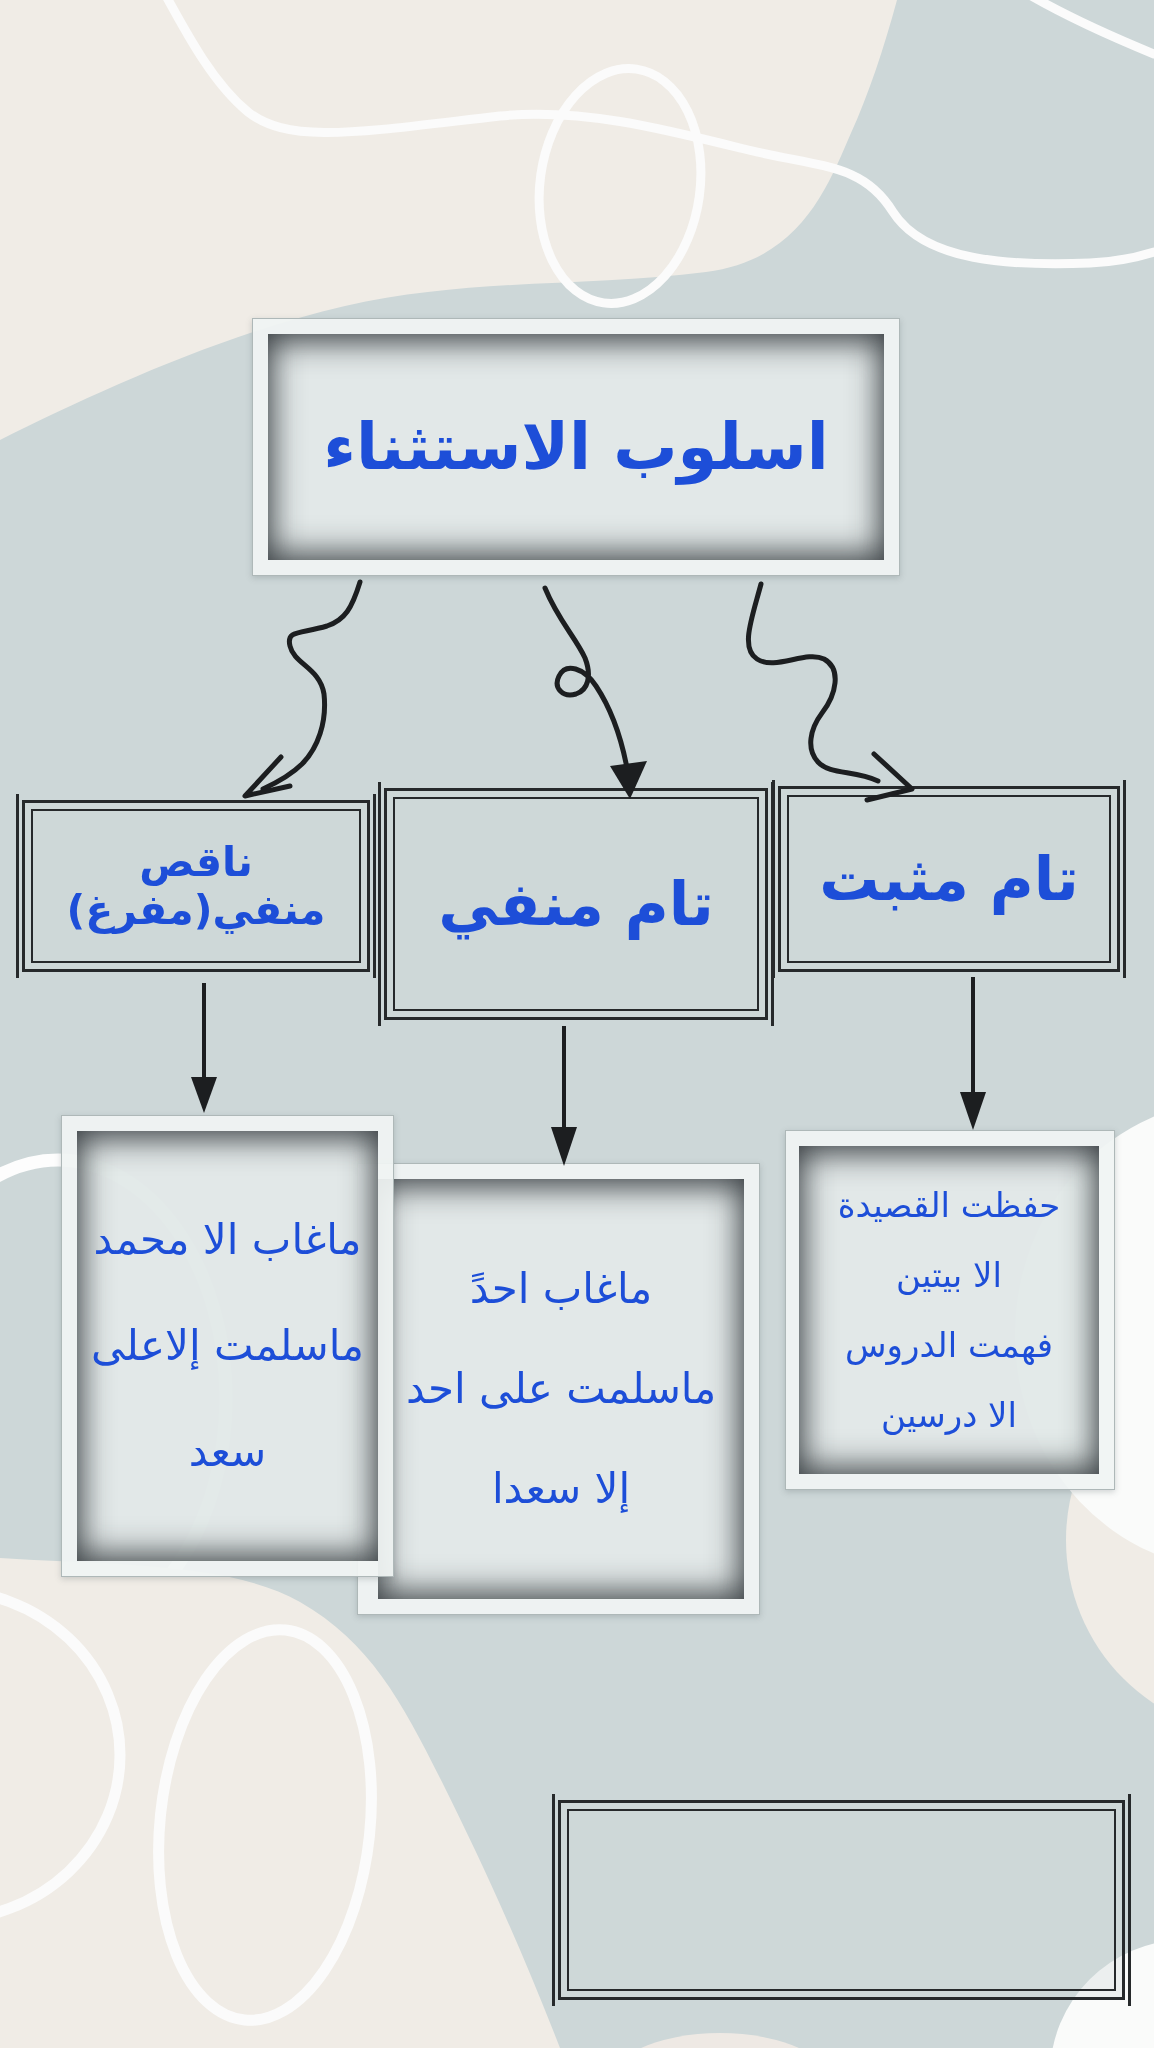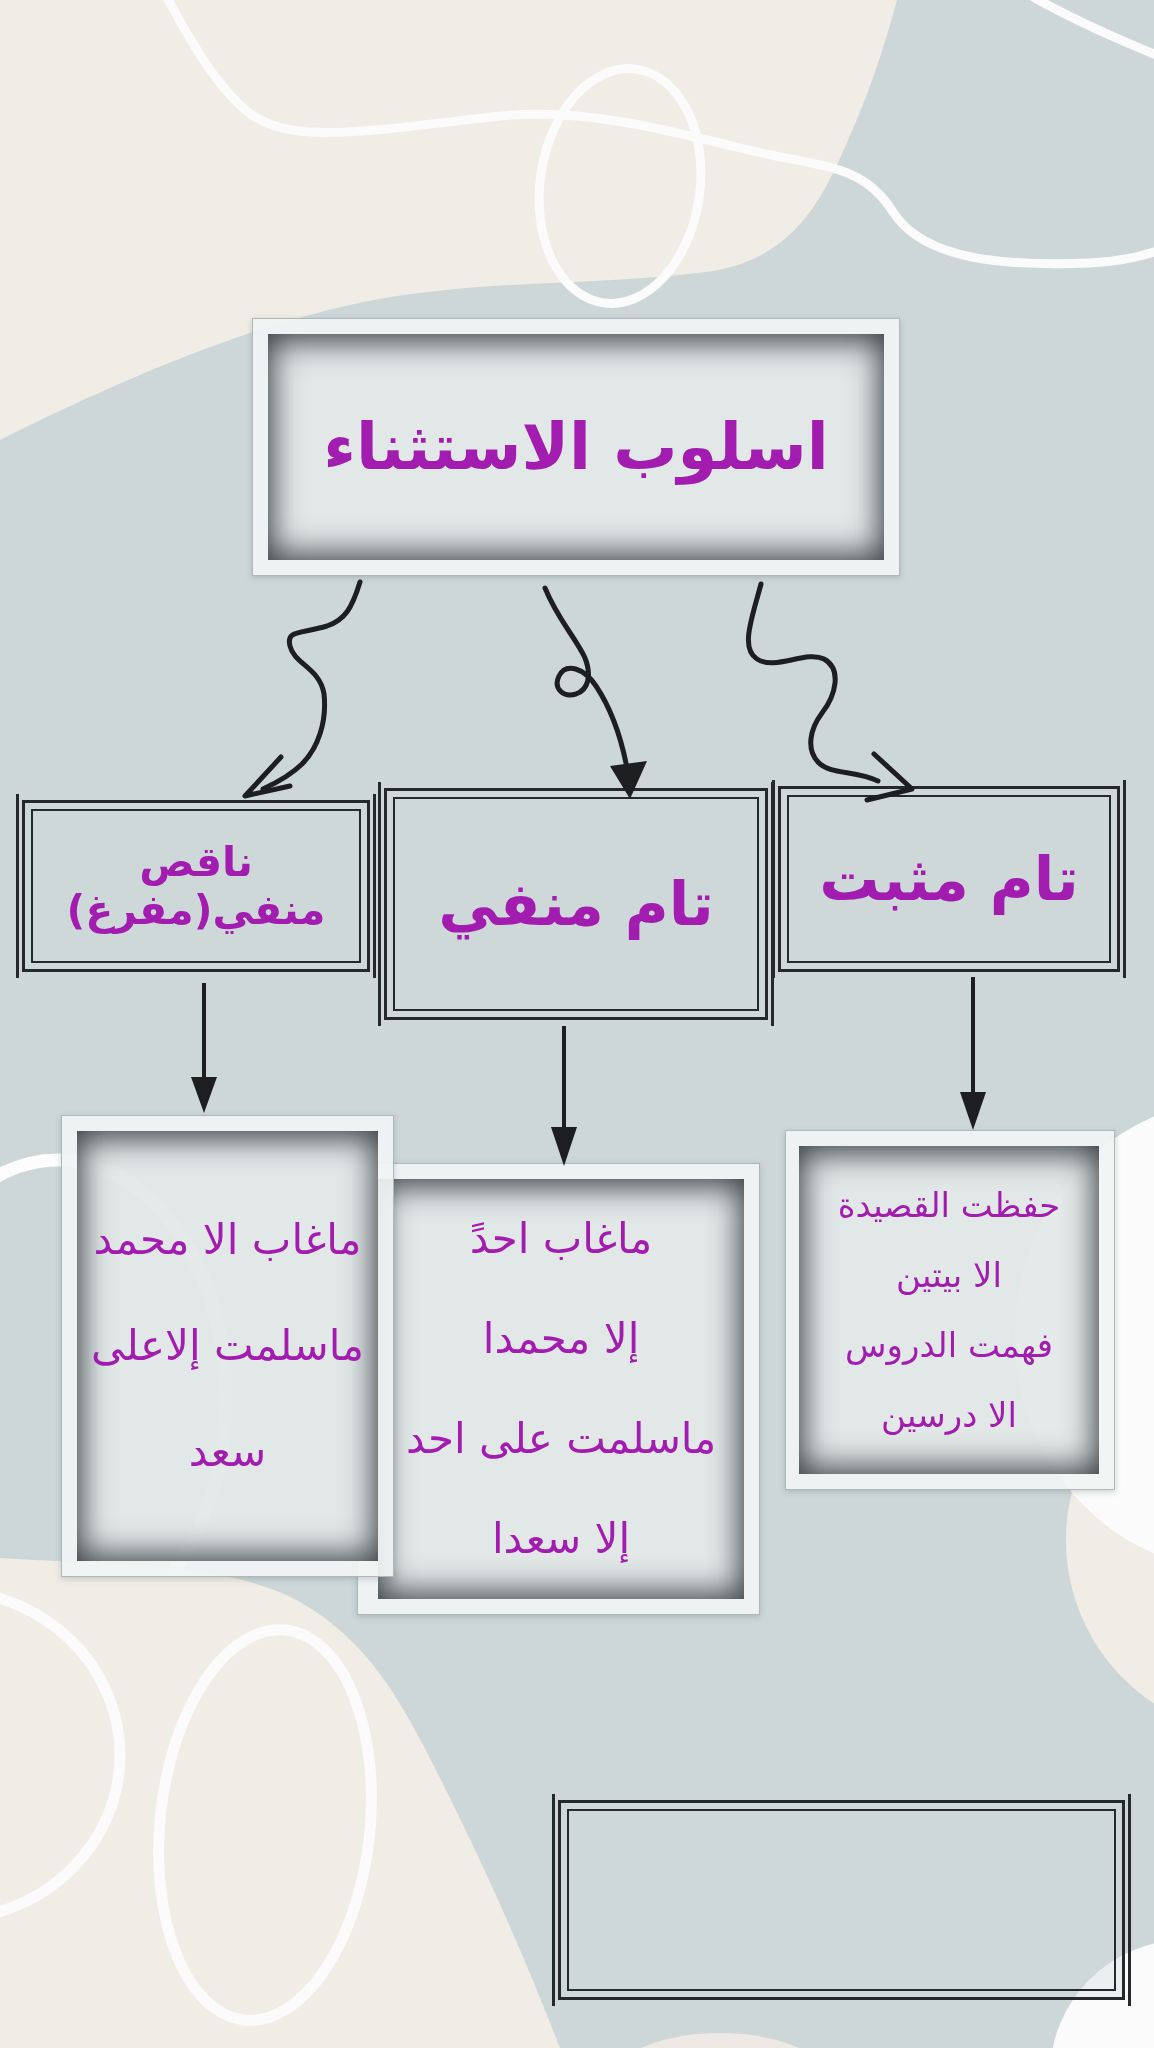--- a/index.html
+++ b/index.html
@@ -48,21 +48,21 @@
     display:flex;align-items:center;justify-content:center;
     z-index:2;
   }
   .dark-box::before,.dark-box::after{
     content:"";position:absolute;top:-9px;bottom:-9px;width:3px;
     background:#26292b;
   }
   .dark-box::before{left:-9px;}
   .dark-box::after{right:-9px;}
 
-  .brown{color:#a21caf;}
+  .brown{color:#1d4ed8;}
   .title-text{font-size:64px;font-weight:bold;letter-spacing:1px;}
   .cat-label{font-size:60px;font-weight:bold;text-align:center;}
   .cat-label.small{font-size:41px;}
   .ex-lines{display:flex;flex-direction:column;align-items:center;width:100%;}
   .ex-line{display:block;text-align:center;}
 
   
   #title-box   {left:252px;top:318px;width:648px;height:258px;}
   #cat-right   {left:778px;top:786px;width:342px;height:186px;}
   #cat-center  {left:384px;top:788px;width:384px;height:232px;}
@@ -135,21 +135,20 @@
         <span class="ex-line">فهمت الدروس</span>
         <span class="ex-line">الا درسين</span>
       </div>
     </div>
   </div>
 
   <div class="frame" id="ex-center">
     <div class="frame-inner">
       <div class="ex-lines brown" dir="rtl">
         <span class="ex-line">ماغاب احدً</span>
-        <span class="ex-line">إلا محمدا</span>
         <span class="ex-line">ماسلمت على احد</span>
         <span class="ex-line">إلا سعدا</span>
       </div>
     </div>
   </div>
 
   <div class="frame" id="ex-left">
     <div class="frame-inner">
       <div class="ex-lines brown" dir="rtl">
         <span class="ex-line">ماغاب الا محمد</span>

